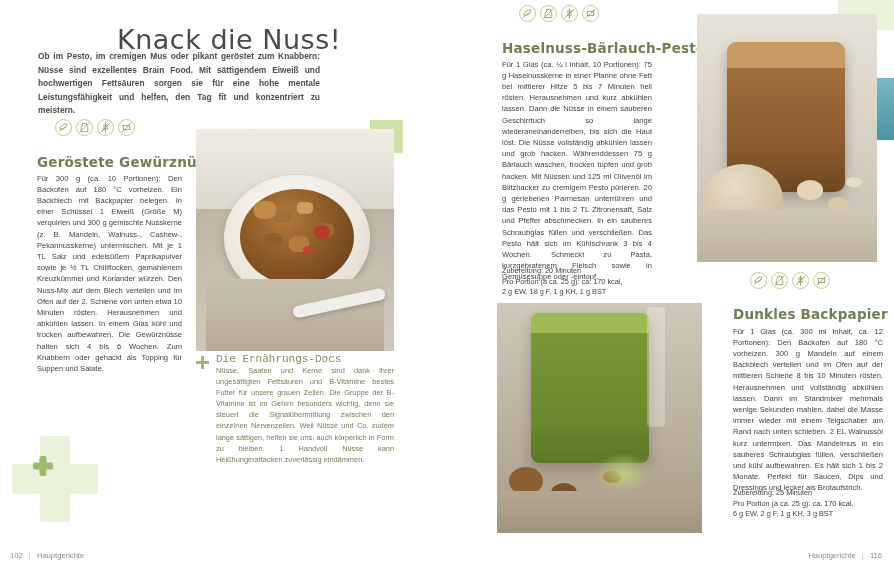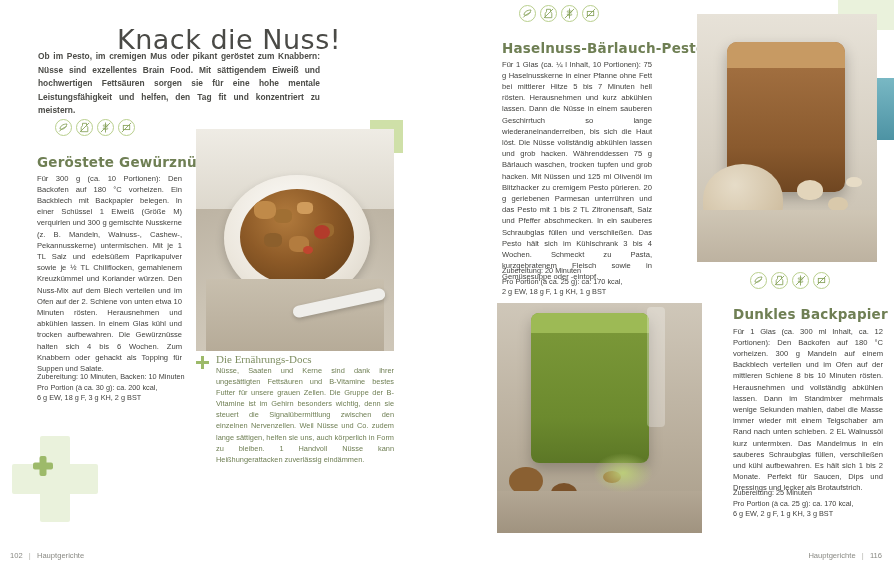--- a/index.html
+++ b/index.html
@@ -111,21 +111,21 @@
     position: absolute;
     overflow: hidden;
     background: #ded6cb;
   }
   .photo .inner { position: absolute; inset: 0; }
 
   .tipbox {
     position: absolute;
   }
   .tip-title {
-    font-family: Liberation Serif, serif;
+    font-family: Liberation Mono, monospace;
     font-size: 11px;
     color: #7f8f63;
   }
   .tip-text {
     font-size: 7.4px;
     line-height: 11.1px;
     color: #6f7f54;
     text-align: justify;
   }
   .plus-mark {
@@ -194,25 +194,20 @@
             <rect x="4.3" y="5.4" width="6.4" height="4.2" fill="none" stroke="#8aa55f" stroke-width="0.9"></rect>
             <path d="M2.8 12.2L12.2 2.8" stroke="#8aa55f" stroke-width="0.9"></path>
           </svg>
       </div>
     </div>
 
     <h2 class="recipe-title" style="left:37px; top:143px;">Geröstete Gewürznüsse</h2>
 
     <p class="body-text" style="left:37px; top:165px; width:145px;">Für 300 g (ca. 10 Portionen): Den Backofen auf 180 °C vorheizen. Ein Backblech mit Backpapier belegen. In einer Schüssel 1 Eiweiß (Größe M) verquirlen und 300 g gemischte Nusskerne (z. B. Mandeln, Walnuss-, Cashew-, Pekannusskerne) untermischen. Mit je 1 TL Salz und edelsüßem Paprikapulver sowie je ½ TL Chiliflocken, gemahlenem Kreuzkümmel und Koriander würzen. Den Nuss-Mix auf dem Blech verteilen und im Ofen auf der 2. Schiene von unten etwa 10 Minuten rösten. Herausnehmen und abkühlen lassen. In einem Glas kühl und trocken aufbewahren. Die Gewürznüsse halten sich 4 bis 6 Wochen. Zum Knabbern oder gehackt als Topping für Suppen und Salate.</p>
 
-    <div class="prep" style="left:37px; top:372px; width:150px;">
-      <div>Zubereitung: 10 Minuten, Backen: 10 Minuten</div>
-      <div>Pro Portion (à ca. 30 g): ca. 200 kcal,</div>
-      <div>6 g EW, 18 g F, 3 g KH, 2 g BST</div>
-    </div>
 
     <div class="corner-bracket" style="left:370px; top:120px; width:24px; height:24px; border-top-width:9px; border-right-width:9px;"></div>
 
     <div class="photo" style="left:196px; top:129px; width:198px; height:222px;">
       <div class="inner" style="background:
          radial-gradient(ellipse 120% 90% at 50% 120%, #d9d2c6 0%, #cbc3b4 60%, #bdb4a4 100%);">
       </div>
       <div style="position:absolute; left:0; top:0; width:198px; height:80px;
                   background:linear-gradient(180deg,#efece5,#ddd8cd);"></div>
       <div style="position:absolute; left:28px; top:46px; width:146px; height:126px; border-radius:50%;

